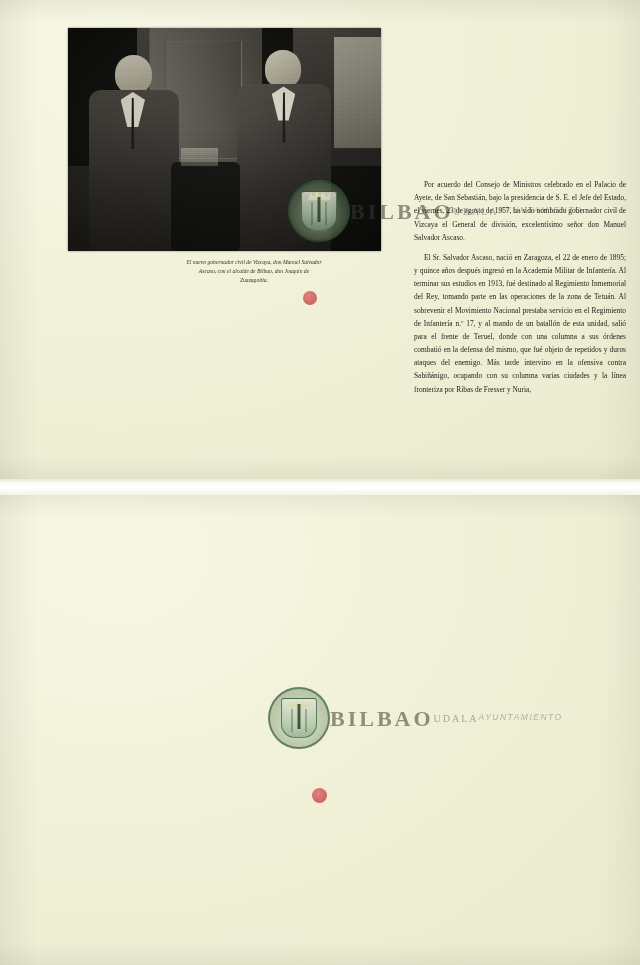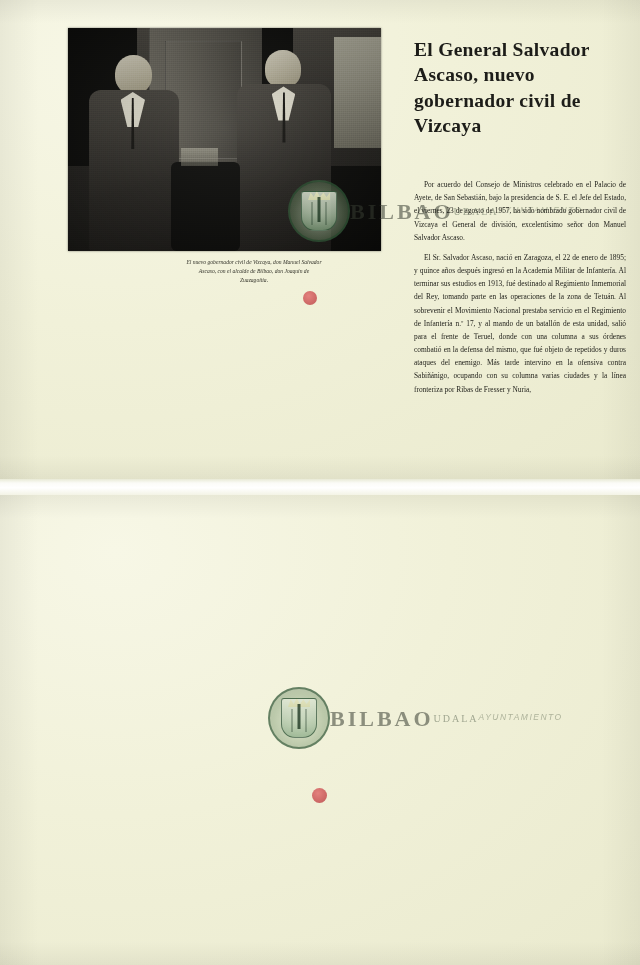--- a/index.html
+++ b/index.html
@@ -235,21 +235,20 @@
       <div class="wm-shield-inner"></div>
     </div>
     <div class="wm-bilbao" style="font-size:22px;">BILBAO</div>
     <div class="wm-udala" style="font-size:10px;">UDALA</div>
     <div class="wm-ayto" style="font-size:8.5px;">AYUNTAMIENTO</div>
   </div>
   <div class="red-stamp" style="left:303px;top:291px;width:14px;height:14px;"></div>
 
   <div class="caption" id="caption-one">El nuevo gobernador civil de Vizcaya, don Manuel Salvador Ascaso, con el alcalde de Bilbao, don Joaquín de Zuazagoitia.</div>
 
-  <h1 class="headline" id="headline-top">El General Salvador Ascaso, nuevo gobernador civil de Vizcaya</h1>
 
   <div class="col" id="col-top">
     <p>Por acuerdo del Consejo de Ministros celebrado en el Palacio de Ayete, de San Sebastián, bajo la presidencia de S. E. el Jefe del Estado, el viernes, 23 de agosto de 1957, ha sido nombrado gobernador civil de Vizcaya el General de división, excelentísimo señor don Manuel Salvador Ascaso.</p>
     <p>El Sr. Salvador Ascaso, nació en Zaragoza, el 22 de enero de 1895; y quince años después ingresó en la Academia Militar de Infantería. Al terminar sus estudios en 1913, fué destinado al Regimiento Inmemorial del Rey, tomando parte en las operaciones de la zona de Tetuán. Al sobrevenir el Movimiento Nacional prestaba servicio en el Regimiento de Infantería n.º 17, y al mando de un batallón de esta unidad, salió para el frente de Teruel, donde con una columna a sus órdenes combatió en la defensa del mismo, que fué objeto de repetidos y duros ataques del enemigo. Más tarde intervino en la ofensiva contra Sabiñánigo, ocupando con su columna varias ciudades y la línea fronteriza por Ribas de Fresser y Nuria,</p>
   </div>
 </div>
 
 <div id="scan-gap"></div>
 
 <div class="scan" id="scan-bottom">

